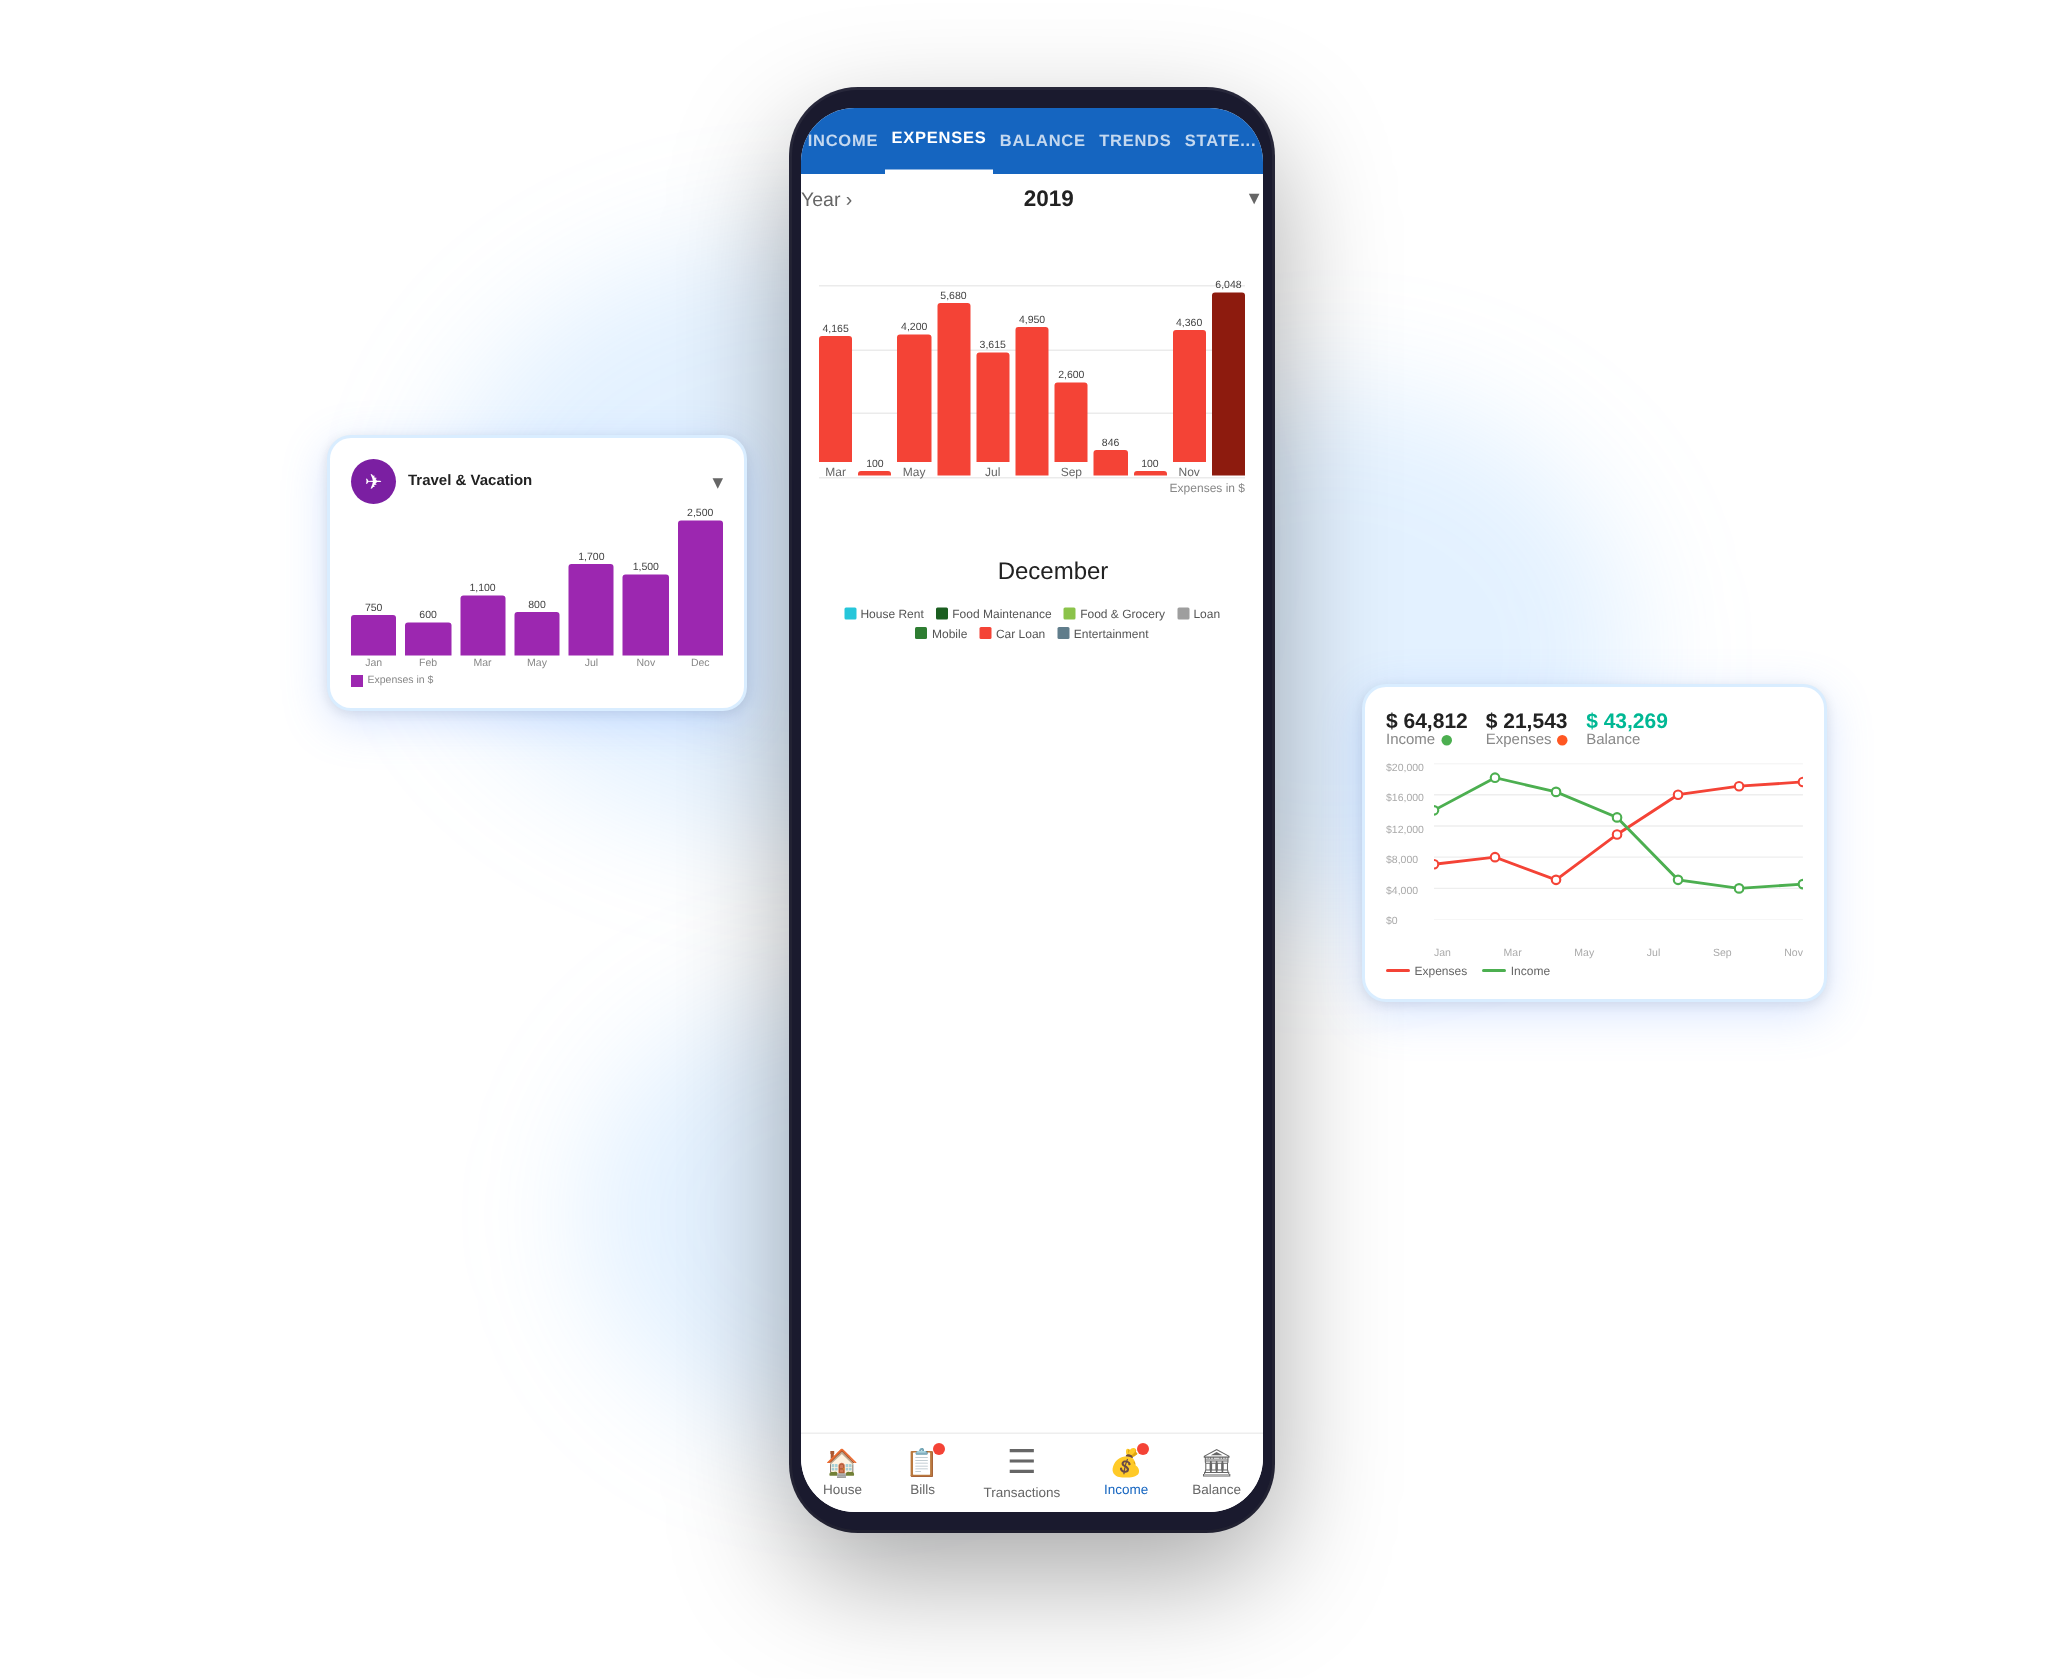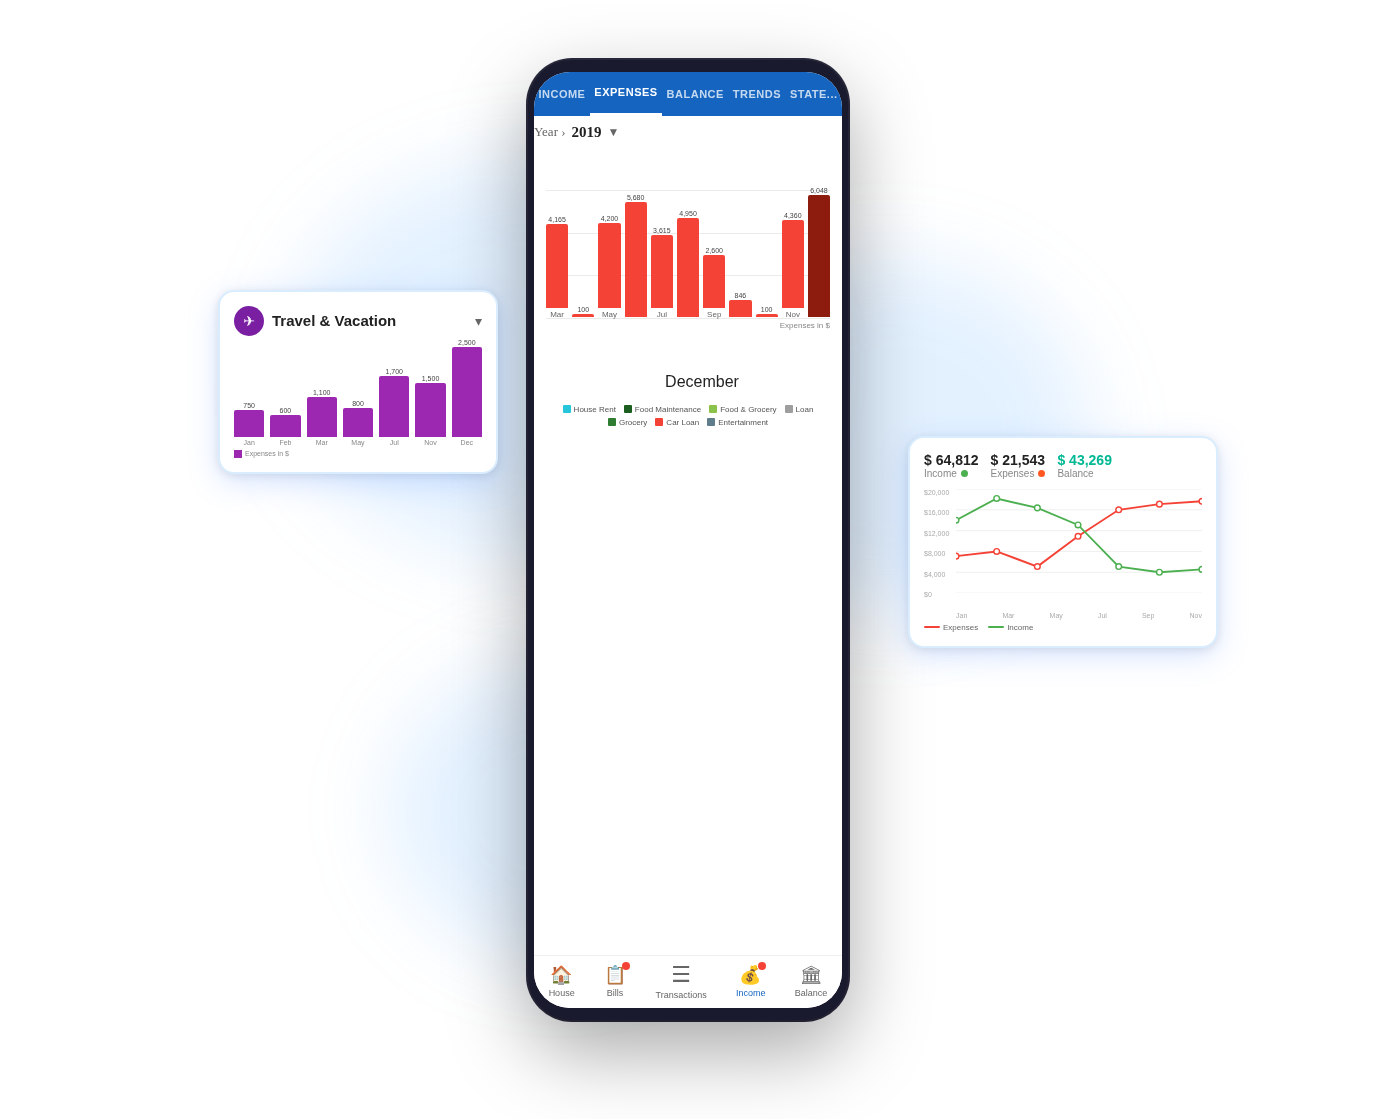--- a/index.html
+++ b/index.html
@@ -85,25 +85,24 @@
 
     .tab-item.active {
       color: #ffffff;
       border-bottom: 3px solid #ffffff;
     }
 
     
     .year-selector {
       display: flex;
       align-items: center;
-      justify-content: flex-start;
+      justify-content: space-between;
       padding: 8px 0 4px;
       gap: 6px;
       flex-shrink: 0;
-      font-family: Liberation Serif, serif;
     }
 
     .year-label {
       font-size: 13px;
       color: #666;
     }
 
     .year-value {
       font-size: 15px;
       font-weight: 600;
@@ -319,21 +318,21 @@
       border-radius: 50%;
       background: #7b1fa2;
       display: flex;
       align-items: center;
       justify-content: center;
       color: white;
       font-size: 14px;
     }
 
     .card-title {
-      font-size: 15px;
+      font-size: 10px;
       font-weight: 600;
       color: #222;
       flex: 1;
     }
 
     .card-dropdown {
       font-size: 14px;
       color: #666;
     }
 
@@ -384,21 +383,21 @@
     .legend-square {
       width: 8px;
       height: 8px;
       background: #9c27b0;
     }
 
     
     .card-finance {
       position: absolute;
       right: -80px;
-      top: 376px;
+      top: 396px;
       width: 310px;
       background: #fff;
       border-radius: 16px;
       box-shadow: 0 8px 30px rgba(100,150,255,0.25), 0 2px 8px rgba(0,0,0,0.1);
       padding: 14px;
       z-index: 20;
       border: 2px solid rgba(180,220,255,0.5);
     }
 
     .finance-stats {
@@ -613,21 +612,21 @@
           <div class="legend-item">
             <div class="legend-dot" style="background:#8bc34a"></div>
             <span>Food &amp; Grocery</span>
           </div>
           <div class="legend-item">
             <div class="legend-dot" style="background:#9e9e9e"></div>
             <span>Loan</span>
           </div>
           <div class="legend-item">
             <div class="legend-dot" style="background:#2e7d32"></div>
-            <span>Grocery</span>
+            <span>Mobile</span>
           </div>
           <div class="legend-item">
             <div class="legend-dot" style="background:#f44336"></div>
             <span>Car Loan</span>
           </div>
           <div class="legend-item">
             <div class="legend-dot" style="background:#607d8b"></div>
             <span>Entertainment</span>
           </div>
         </div>

